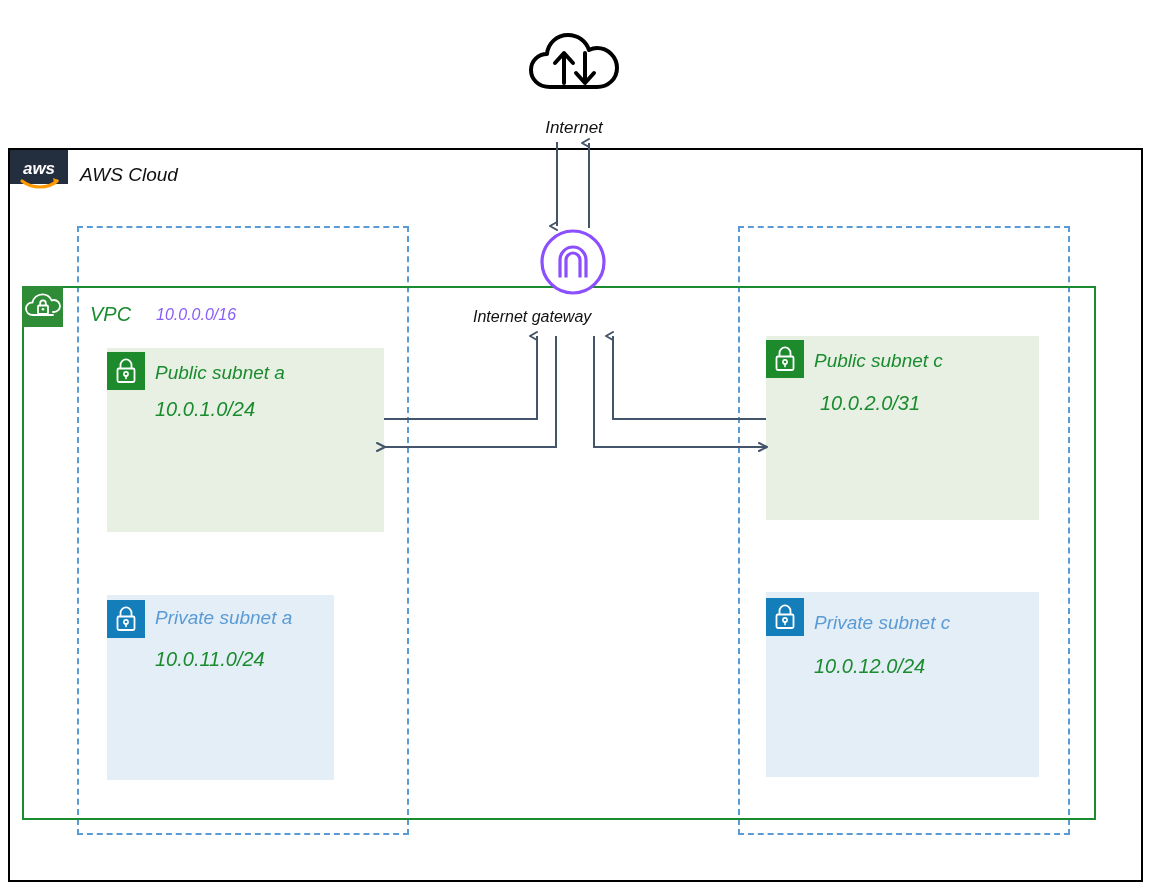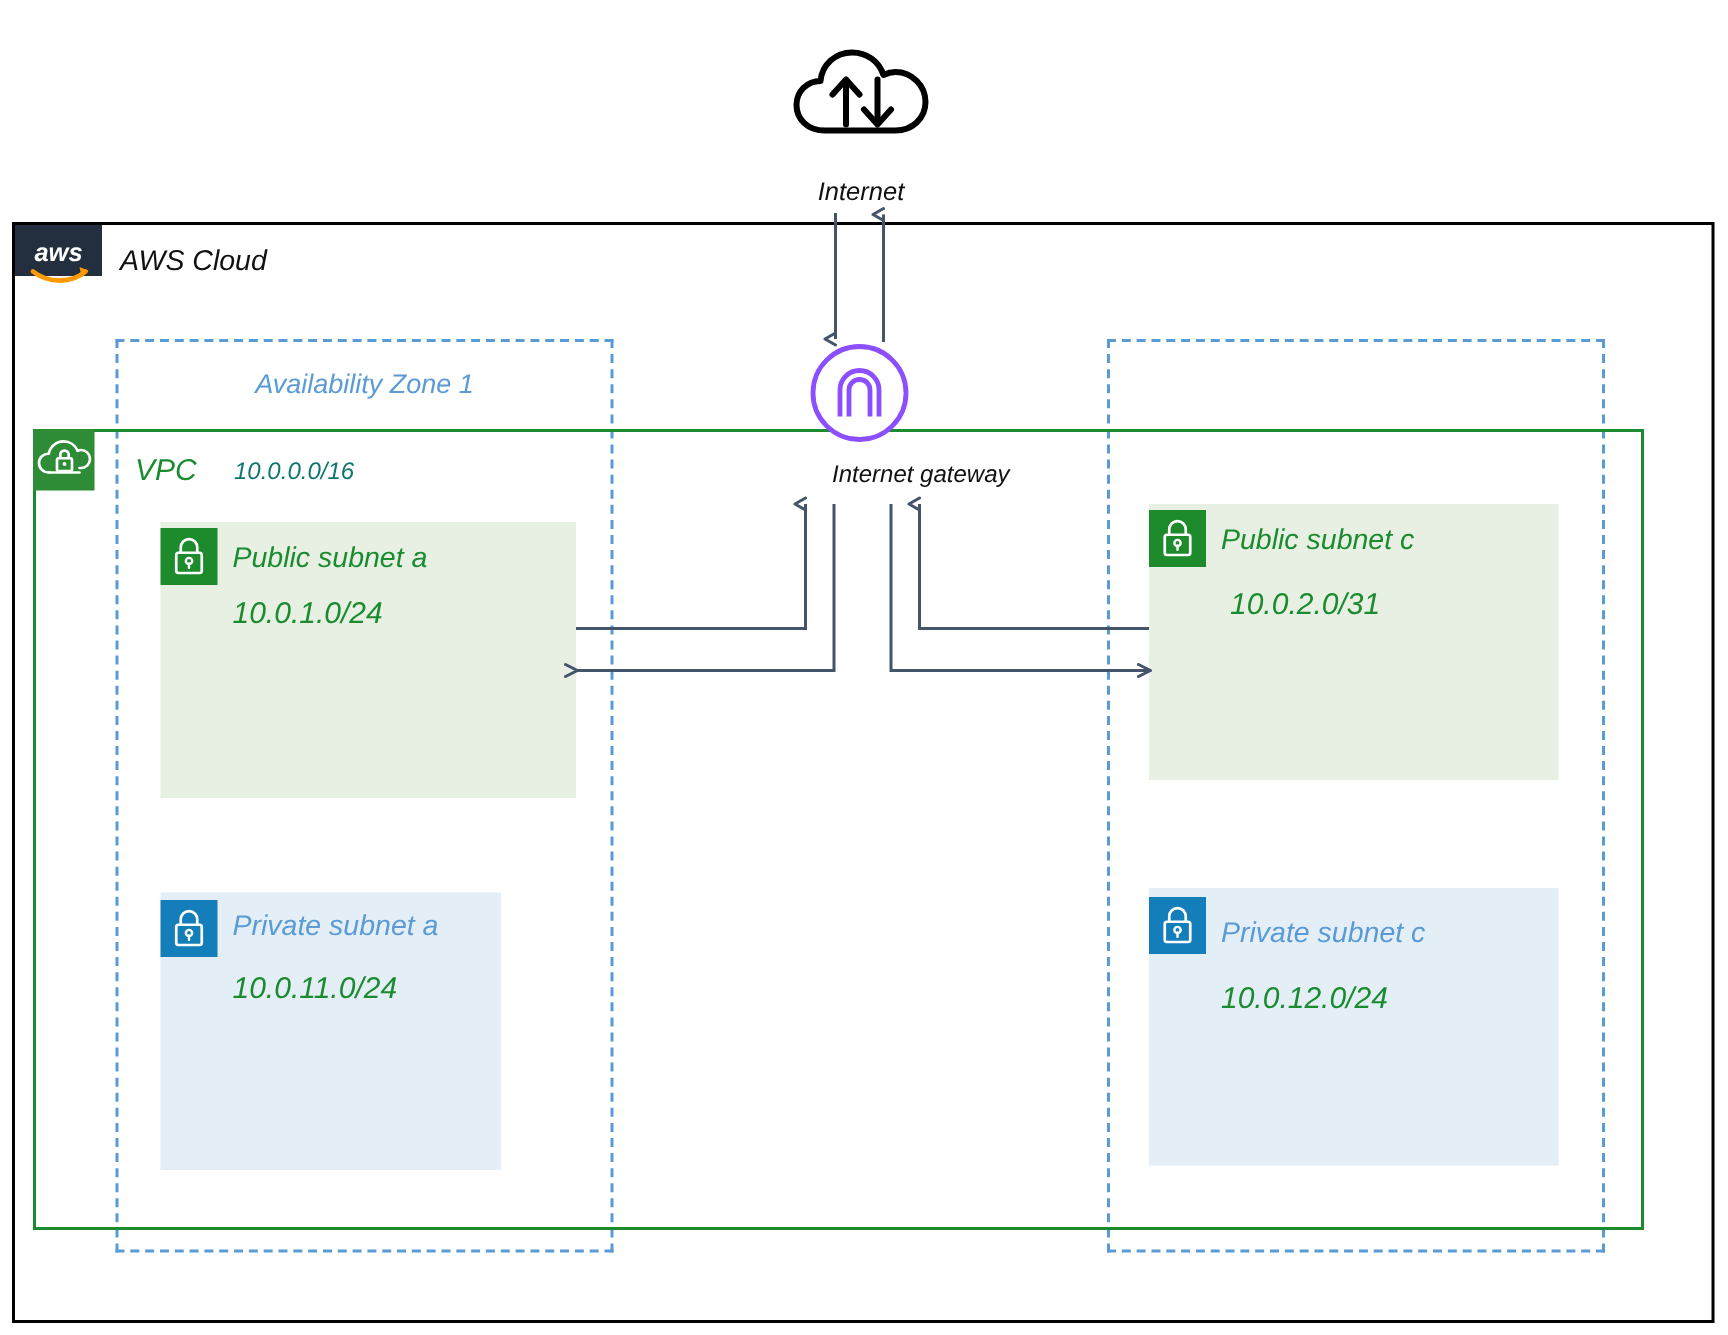--- a/index.html
+++ b/index.html
@@ -116,21 +116,21 @@
     top: 303px;
     font-size: 20px;
     color: #1A8B2F;
     white-space: nowrap;
   }
   .vpc-cidr {
     position: absolute;
     left: 156px;
     top: 306px;
     font-size: 16px;
-    color: #0f766e;
+    color: #8b5cf6;
     white-space: nowrap;
   }
 
   
   .subnet-box { position: absolute; box-sizing: border-box; }
   .subnet-public  { background: #E7F0E3; }
   .subnet-private { background: #E4EEF6; }
 
   .subnet-icon-box { position: absolute; width: 38px; height: 38px; }
   .icon-green { background: #1D8B2C; }
@@ -168,21 +168,21 @@
     left: 539px;
     top: 228px;
     width: 68px;
     height: 68px;
   }
   .igw-label {
     position: absolute;
     left: 473px;
     top: 308px;
     width: 200px;
-    text-align: right;
+    text-align: left;
     font-size: 16px;
     color: #111111;
     white-space: nowrap;
   }
 
   
   .connectors {
     position: absolute;
     left: 0; top: 0;
     width: 1152px;
@@ -213,21 +213,20 @@
   <div class="aws-logo-box">
     <svg class="aws-logo-svg" viewBox="0 0 58 48">
       <text x="29" y="24" fill="#ffffff" font-family="Liberation Sans, sans-serif" font-size="17" font-weight="bold" text-anchor="middle">aws</text>
       <path d="M12 31 C22 39 38 39 47 31" fill="none" stroke="#FF9900" stroke-width="3.2" stroke-linecap="round"></path>
       <path d="M43 28 L49 30.5 L44.5 35 Z" fill="#FF9900"></path>
     </svg>
   </div>
   <div class="aws-cloud-title">AWS Cloud</div>
 
   <div id="az1-box" class="az-box"></div>
-  <div id="az1-label" class="az-label">Availability Zone 1</div>
 
   <div id="az2-box" class="az-box"></div>
 
   <div class="vpc-box"></div>
   <div class="vpc-icon-box">
     <svg class="vpc-icon-svg" viewBox="0 0 41 41">
       <path d="M11 29 C6.5 29 4 26 4 22.5 C4 19 7 16.3 10.5 16.5
                C11.3 11.8 15.4 8.3 20.4 8.3 C24.6 8.3 28.2 10.9 29.7 14.5
                C30.4 14.2 31.2 14 32 14 C35.3 14 38 16.7 38 20
                C38 23.3 35.3 26 32 26 L31 26" fill="none" stroke="#ffffff" stroke-width="1.8" stroke-linejoin="round" stroke-linecap="round"></path>

